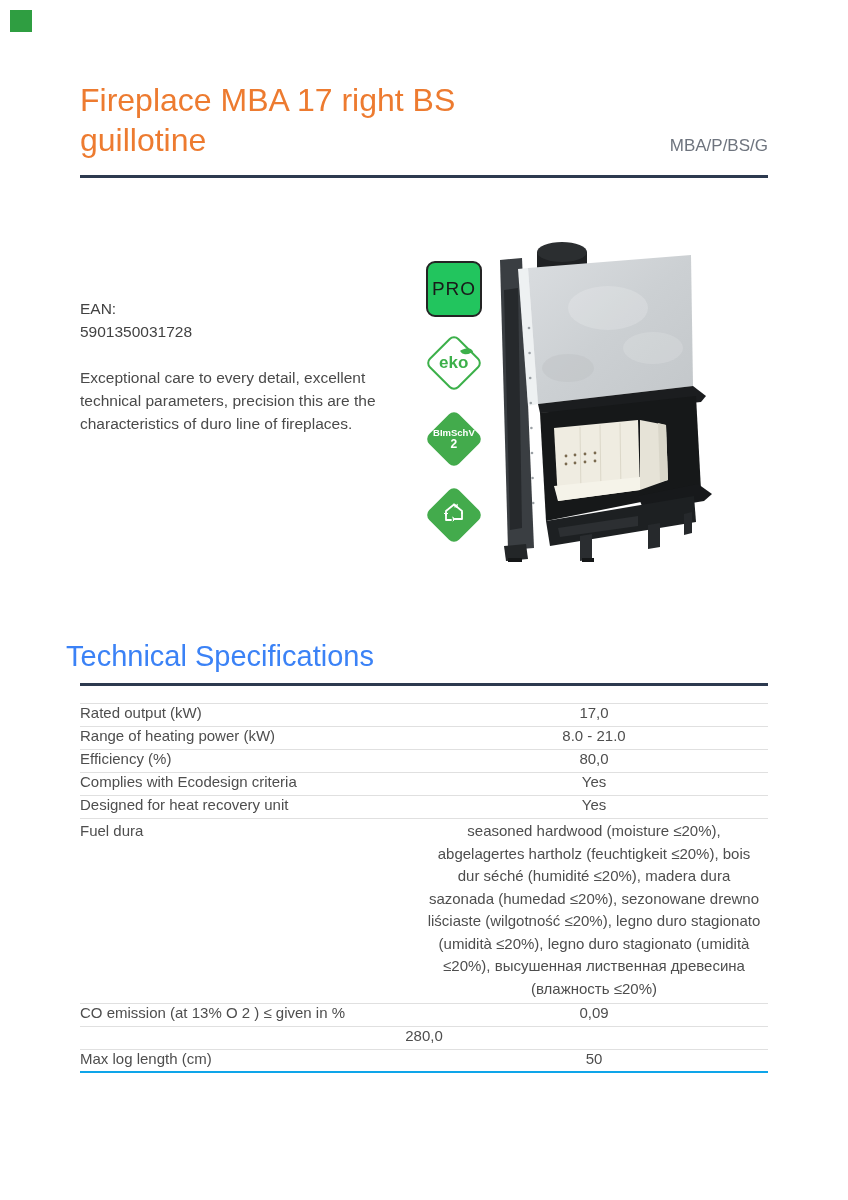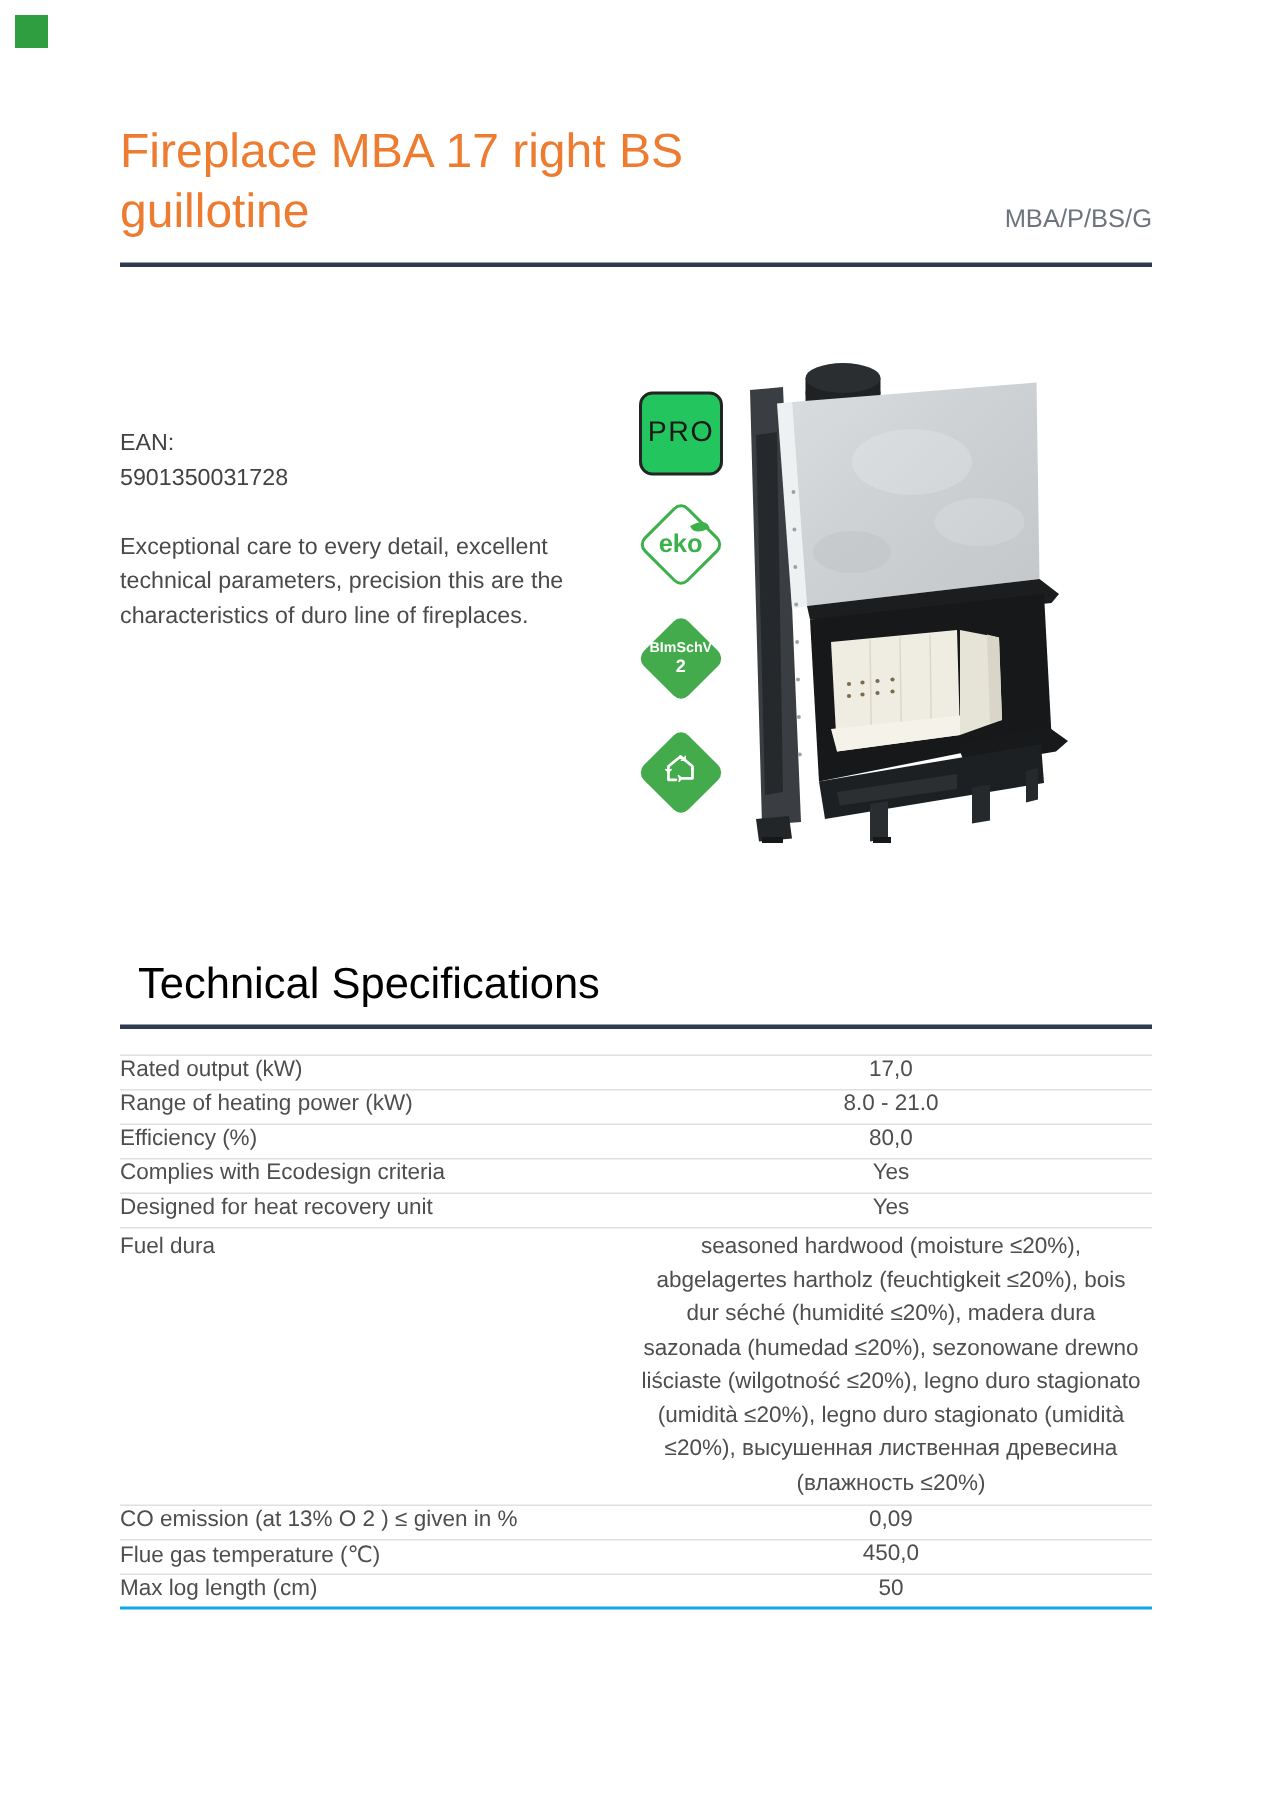--- a/index.html
+++ b/index.html
@@ -9,21 +9,21 @@
     position:relative; width:848px; height:1200px; background:#ffffff;
     margin:0 auto; overflow:hidden; color:#474747;
   }
   .brand-logo { position:absolute; left:10px; top:10px; width:22px; height:22px; background:#2f9e41; }
 
   .title { position:absolute; left:80px; top:80px; width:600px;
     font-size:32px; line-height:40px; color:#ED7B30; white-space:pre-line; font-weight:400; }
   .product-code { position:absolute; right:80px; top:136px; font-size:17px; color:#6E747E; }
   .title-rule { position:absolute; left:80px; top:175px; width:688px; height:3px; background:#2D3A4F; }
 
-  .info { position:absolute; left:80px; top:284px; width:320px; font-size:15.5px; line-height:23px; color:#424242; }
+  .info { position:absolute; left:80px; top:297px; width:320px; font-size:15.5px; line-height:23px; color:#424242; }
   .info .ean { margin-bottom:23px; white-space:pre-line; }
   .info .desc { white-space:pre-line; color:#4a4a4a; }
 
   
   .badges { position:absolute; left:424px; top:261px; width:60px; }
   .badge-pro { width:56px; height:56px; border:2.5px solid #242424; border-radius:9px;
     display:flex; align-items:center; justify-content:center; margin:0 auto; background:#22c55e; }
   .badge-pro span { font-size:19px; letter-spacing:1px; color:#191919; font-weight:500; }
   .diamond-wrap { width:60px; height:60px; display:flex; align-items:center; justify-content:center; margin:16px auto 0; }
   .diamond { width:42px; height:42px; transform:rotate(45deg); border-radius:7px;
@@ -32,21 +32,21 @@
   .diamond.solid { background:#43AB4C; }
   .diamond-inner { transform:rotate(-45deg); text-align:center; position:relative; }
   .eko-text { font-size:17px; font-weight:bold; color:#3CB04A; }
   .leaf { position:absolute; right:-4px; top:-5px; width:11px; height:7px; background:#3CB04A;
     border-radius:0 80% 0 80%; transform:rotate(-28deg); }
   .bimschv-line1 { font-size:9.5px; font-weight:bold; color:#fff; line-height:11px; }
   .bimschv-line2 { font-size:12px; font-weight:bold; color:#fff; line-height:13px; }
 
   .product-image { position:absolute; left:488px; top:228px; width:225px; height:335px; }
 
-  .section-heading { position:absolute; left:92px; top:640px; font-size:29px; color:#000000; font-weight:400; }
+  .section-heading { position:absolute; left:66px; top:640px; font-size:29px; color:#3b82f6; font-weight:400; }
   .section-rule { position:absolute; left:80px; top:683px; width:688px; height:3px; background:#2D3A4F; }
 
   .spec-table { position:absolute; left:80px; top:703px; width:688px; border-top:1px solid #E0E0E0; }
   .trow { display:flex; min-height:23px; border-bottom:1px solid #E0E0E0; }
   .trow:last-child { border-bottom:2px solid #0ea5e9; }
   .trow .tlabel { width:340px; font-size:15px; color:#4E4E4E; }
   .trow .tvalue { flex:1; text-align:center; font-size:15px; color:#4E4E4E; }
   .trow.tall { align-items:flex-start; }
   .trow.tall .tlabel { padding-top:3px; }
   .trow.tall .tvalue { white-space:pre-line; line-height:22.5px; padding:1px 0 3px; }
@@ -217,22 +217,21 @@
 liściaste (wilgotność ≤20%), legno duro stagionato
 (umidità ≤20%), legno duro stagionato (umidità
 ≤20%), высушенная лиственная древесина
 (влажность ≤20%)</div>
     </div>
     <div class="trow">
       <div class="tlabel">CO emission (at 13% O 2 ) ≤ given in %</div>
       <div class="tvalue">0,09</div>
     </div>
     <div class="trow">
-      <div class="tlabel">Flue gas temperature (℃)</div>
-      <div class="tvalue">450,0</div>
+      <div class="tvalue">280,0</div>
     </div>
     <div class="trow">
       <div class="tlabel">Max log length (cm)</div>
       <div class="tvalue">50</div>
     </div>
   </div>
 
 </div>
 
 </body></html>

